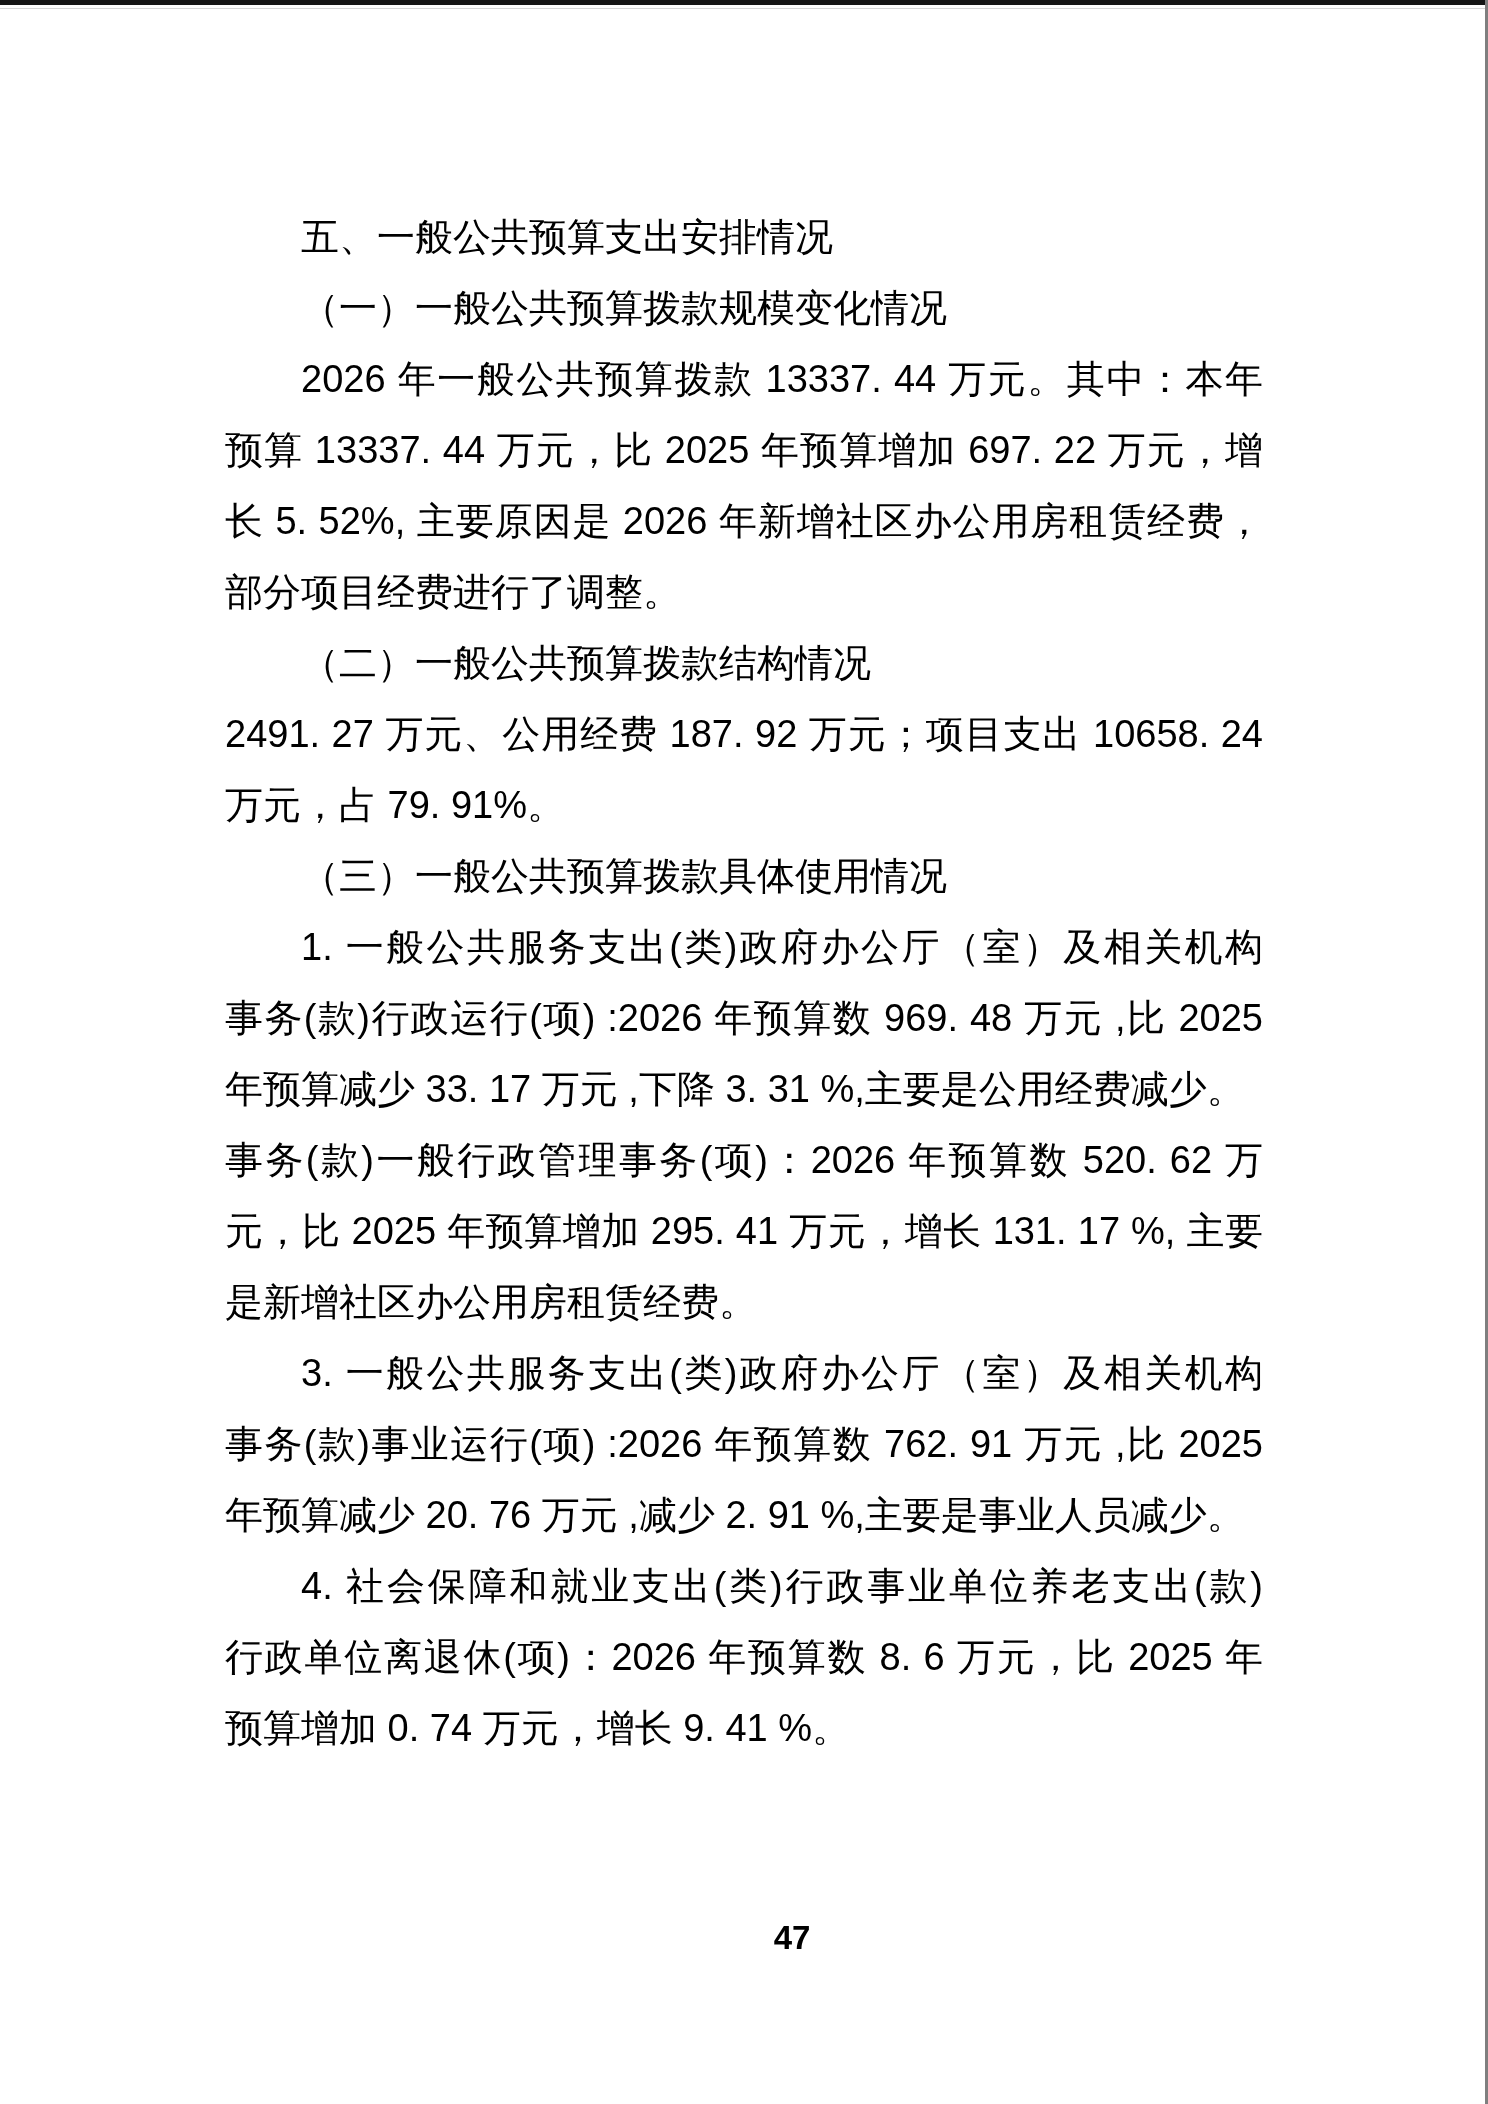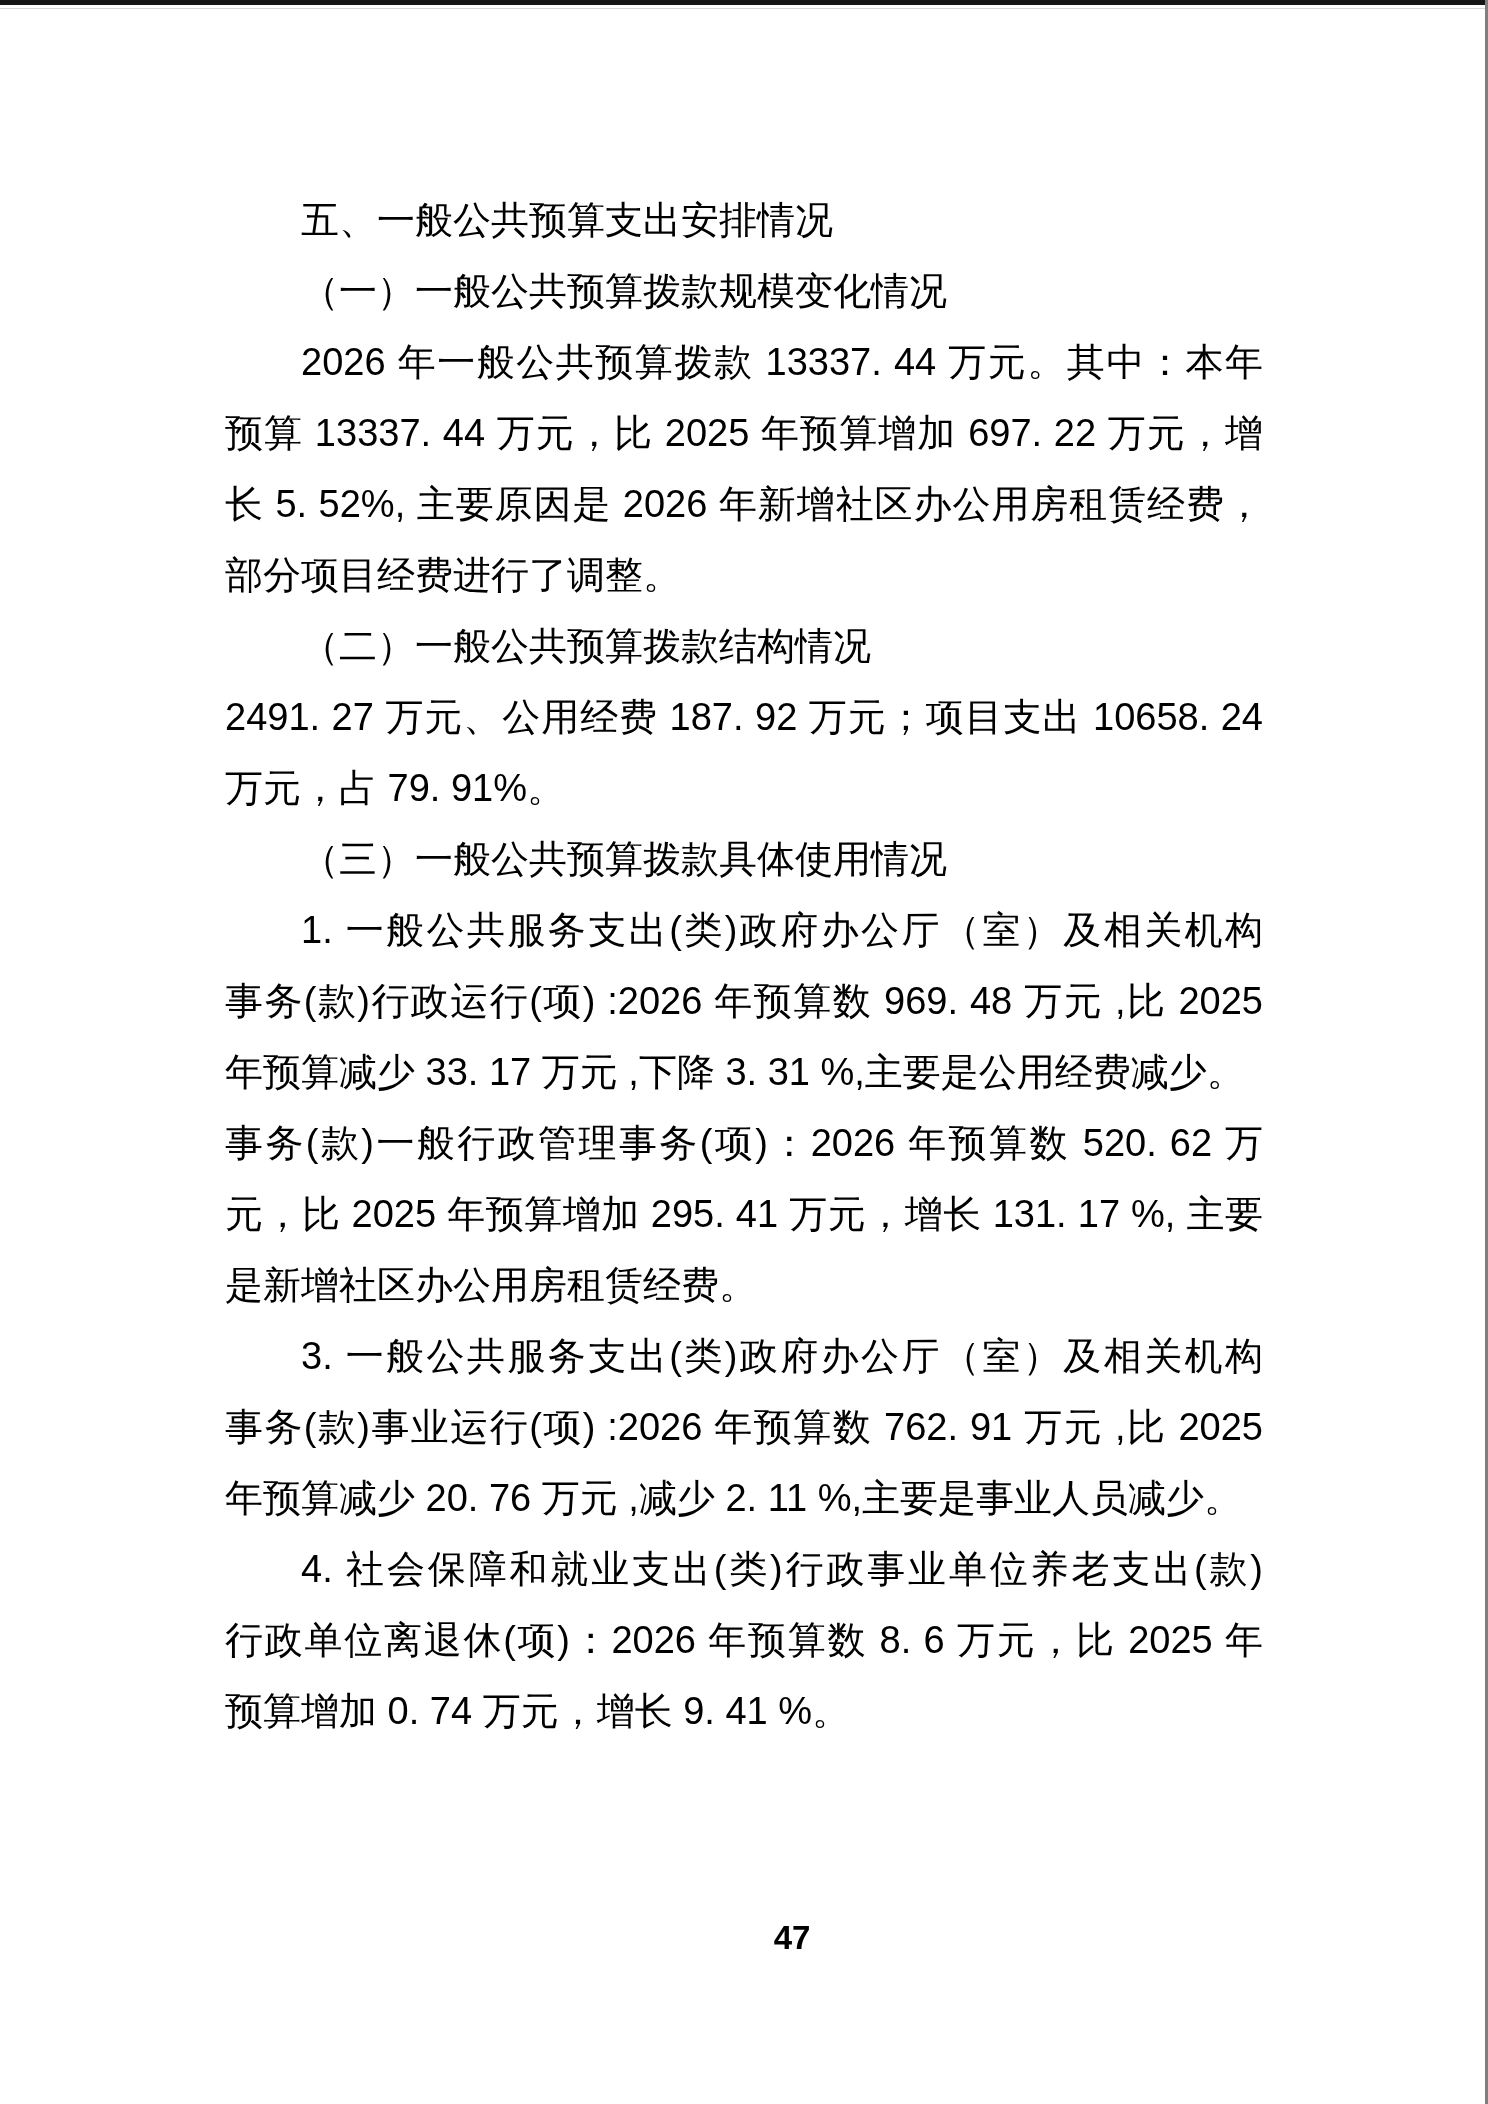--- a/index.html
+++ b/index.html
@@ -35,21 +35,21 @@
     position: absolute;
     top: 0;
     right: 0;
     width: 3px;
     height: 2104px;
     background: #7f7f7f;
   }
   .document-body {
     position: absolute;
     left: 225px;
-    top: 185px;
+    top: 202px;
     width: 1038px;
   }
   .paragraph {
     margin: 0;
     padding: 0;
   }
   .line {
     height: 71px;
     line-height: 71px;
     font-size: 38px;
@@ -114,21 +114,21 @@
       <div class="line plast">年预算减少 33. 17 万元 ,下降 3. 31 %,主要是公用经费减少。</div>
     </div>
     <div class="paragraph">
       <div class="line">事务(款)一般行政管理事务(项)：2026 年预算数 520. 62 万</div>
       <div class="line">元，比 2025 年预算增加 295. 41 万元，增长 131. 17 %, 主要</div>
       <div class="line plast">是新增社区办公用房租赁经费。</div>
     </div>
     <div class="paragraph">
       <div class="line first">3. 一般公共服务支出(类)政府办公厅（室）及相关机构</div>
       <div class="line">事务(款)事业运行(项) :2026 年预算数 762. 91 万元 ,比 2025</div>
-      <div class="line plast">年预算减少 20. 76 万元 ,减少 2. 11 %,主要是事业人员减少。</div>
+      <div class="line plast">年预算减少 20. 76 万元 ,减少 2. 91 %,主要是事业人员减少。</div>
     </div>
     <div class="paragraph">
       <div class="line first">4. 社会保障和就业支出(类)行政事业单位养老支出(款)</div>
       <div class="line">行政单位离退休(项)：2026 年预算数 8. 6 万元，比 2025 年</div>
       <div class="line plast">预算增加 0. 74 万元，增长 9. 41 %。</div>
     </div>
   </div>
 
 <div class="page-number">47</div>
 

